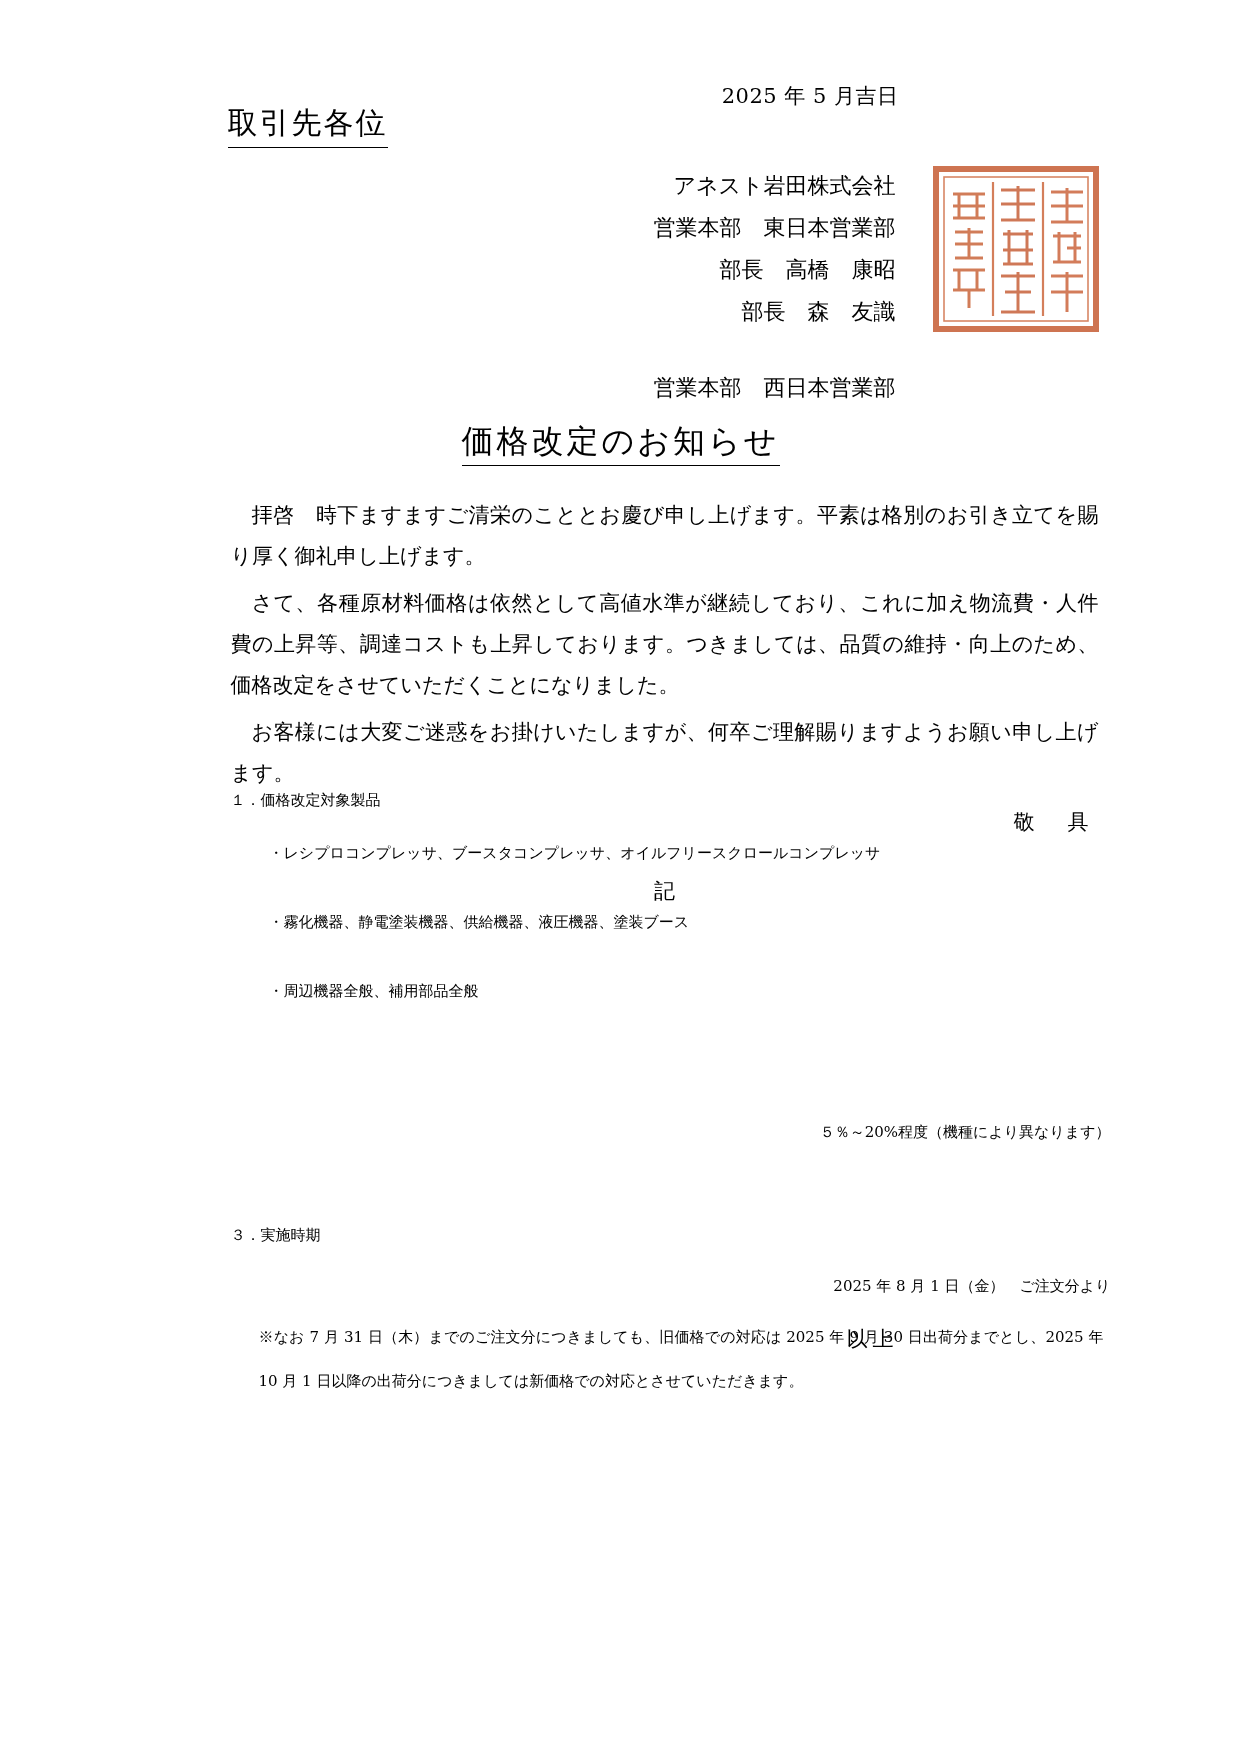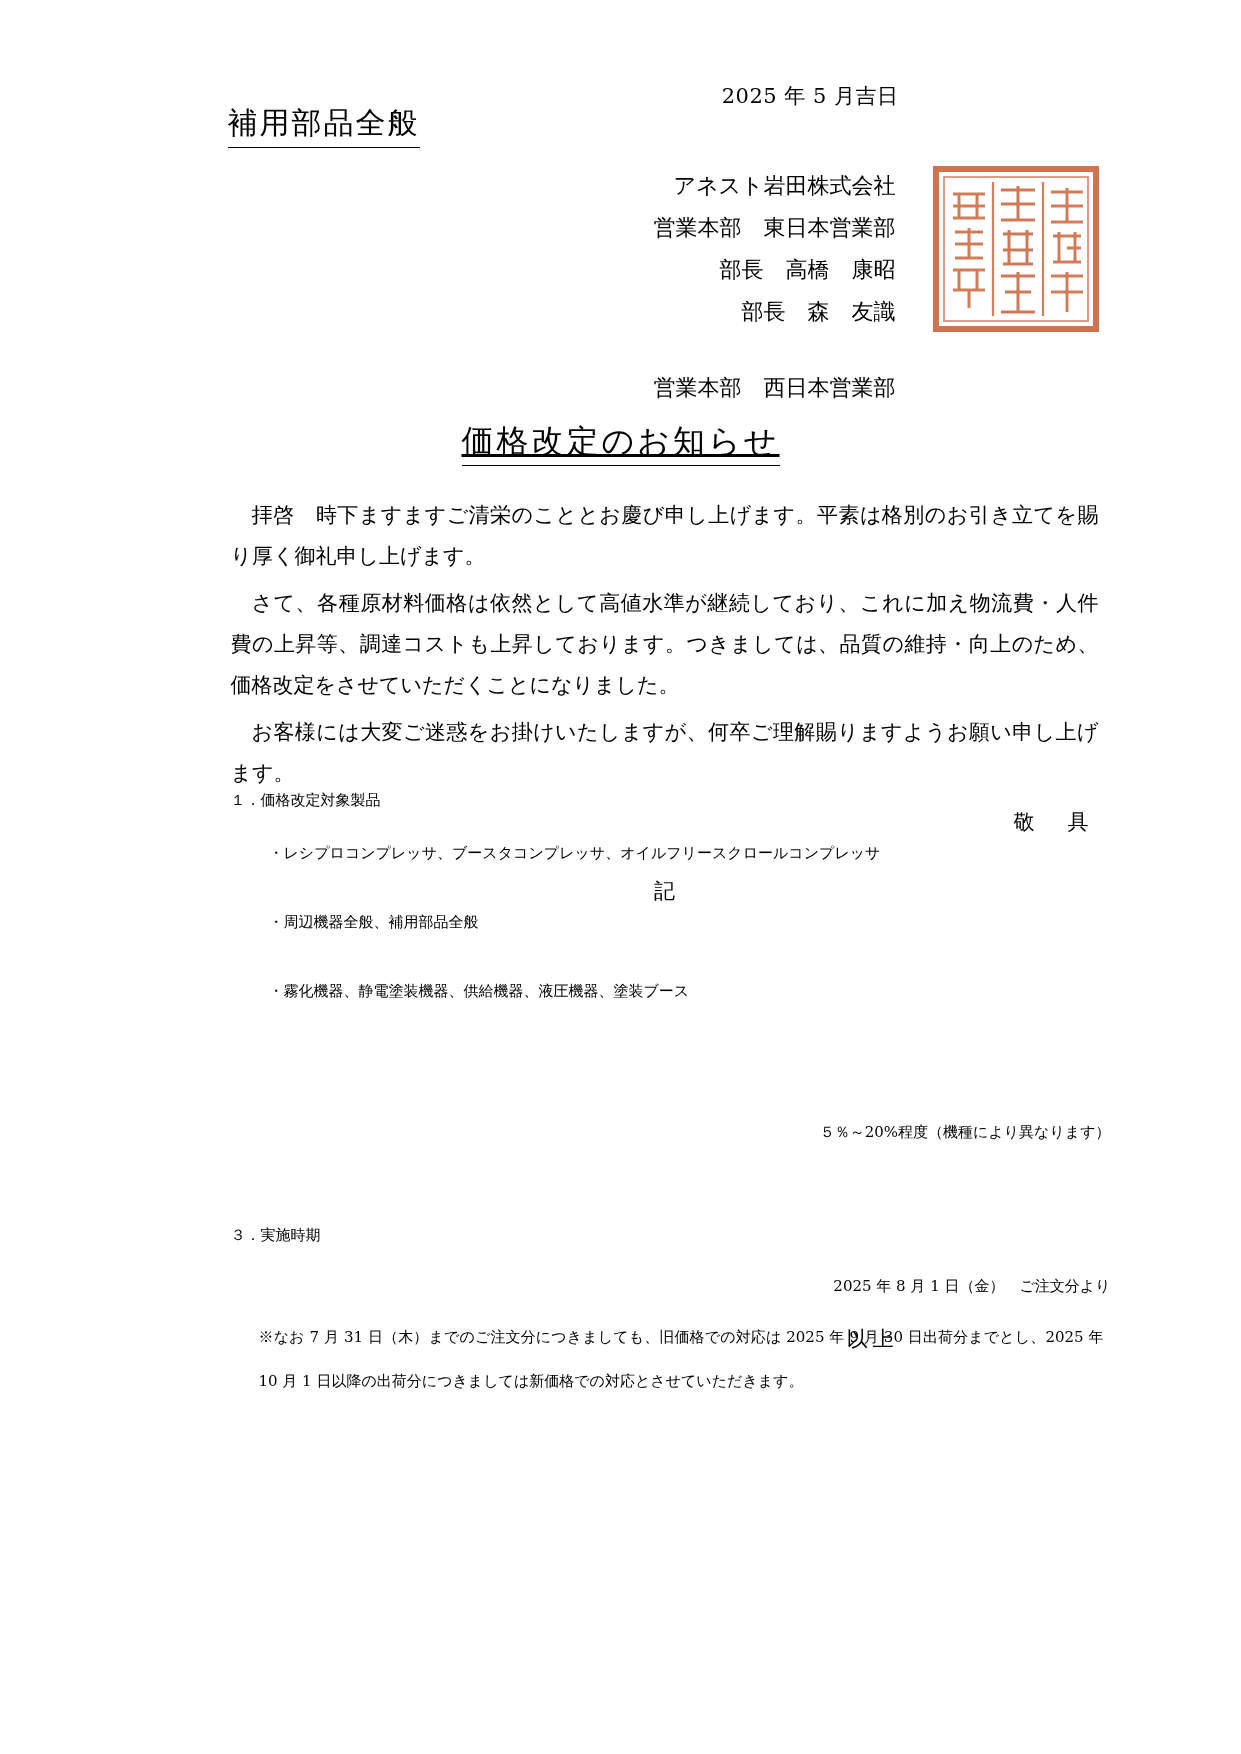--- a/index.html
+++ b/index.html
@@ -71,21 +71,20 @@
 
   
   .doc-title {
     position: absolute;
     top: 420px;
     left: 0;
     width: 100%;
     text-align: center;
     font-size: 32px;
     letter-spacing: 3px;
-    text-decoration: underline;
   }
   .doc-title span {
     border-bottom: 1.6px solid #000;
     padding-bottom: 5px;
   }
 
   
   .body-area {
     position: absolute;
     top: 495px;
@@ -159,21 +158,21 @@
     letter-spacing: 5px;
   }
 </style>
 </head>
 <body>
 
 <div class="page">
 
   <div class="date-line">2025 年 5 月吉日</div>
 
-  <div class="addressee">補用部品全般</div>
+  <div class="addressee">取引先各位</div>
 
   <div class="seal">
     <svg viewBox="0 0 166 166" width="166" height="166" xmlns="http://www.w3.org/2000/svg">
       <rect x="3" y="3" width="160" height="160" fill="none" stroke="#c8613a" stroke-width="6"></rect>
       <rect x="11" y="11" width="144" height="144" fill="none" stroke="#d2764f" stroke-width="1.6"></rect>
 
       <line x1="60" y1="16" x2="60" y2="150" stroke="#cf6e45" stroke-width="2.2"></line>
       <line x1="110" y1="16" x2="110" y2="150" stroke="#cf6e45" stroke-width="2.2"></line>
 
       <g stroke="#cb6a41" stroke-width="3" fill="none">
@@ -214,22 +213,22 @@
     <p class="para">お客様には大変ご迷惑をお掛けいたしますが、何卒ご理解賜りますようお願い申し上げます。</p>
     <p class="closing-right">敬　具</p>
     <p class="center-ki">記</p>
   </div>
 
   <div class="sections">
 
     <p class="sec-heading">１．価格改定対象製品</p>
     <ul class="bullets">
       <li>・レシプロコンプレッサ、ブースタコンプレッサ、オイルフリースクロールコンプレッサ</li>
+      <li>・霧化機器、静電塗装機器、供給機器、液圧機器、塗装ブース</li>
       <li>・周辺機器全般、補用部品全般</li>
-      <li>・霧化機器、静電塗装機器、供給機器、液圧機器、塗装ブース</li>
     </ul>
 
     <div class="spacer-lg"></div>
 
     <p class="sec-body">５％～20%程度（機種により異なります）</p>
 
     <div class="spacer-lg"></div>
 
     <p class="sec-heading">３．実施時期</p>
     <p class="sec-body">2025 年 8 月 1 日（金）　ご注文分より</p>

